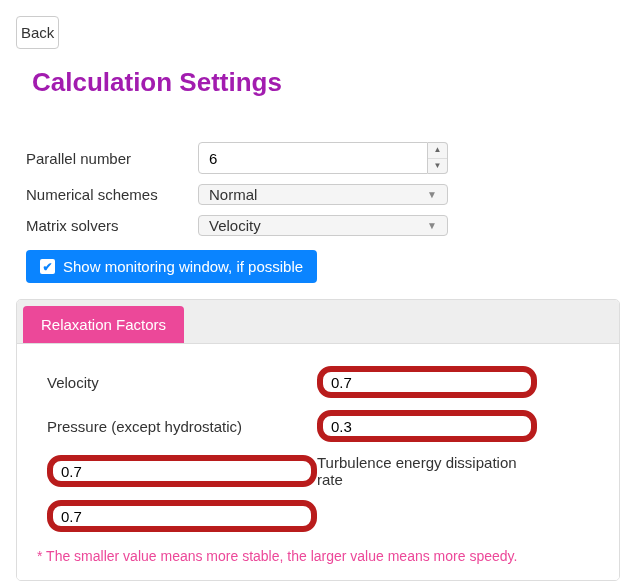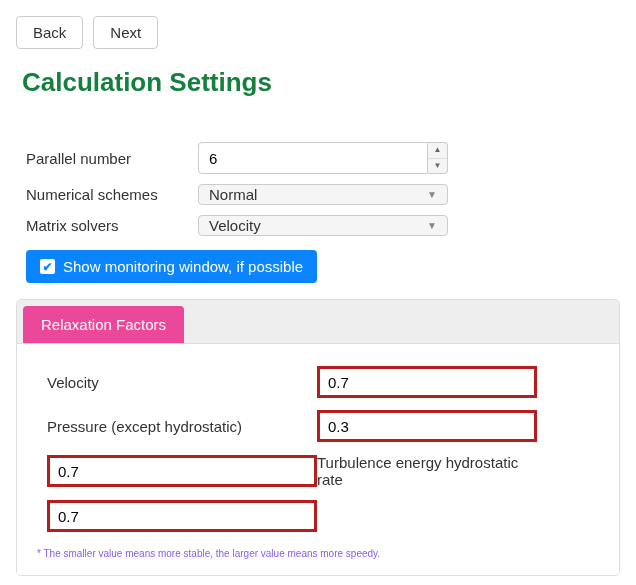--- a/index.html
+++ b/index.html
@@ -10,30 +10,30 @@
     margin: 0;
     padding: 16px;
     background: #fff;
     width: 636px;
   }
   .nav-row { display: flex; gap: 10px; margin-bottom: 18px; }
   .btn {
     background: #fff;
     border: 1px solid #ccc;
     border-radius: 4px;
-    padding: 7px 16px;
+    padding: 7px 4px;
     font-size: 15px;
     color: #333;
     cursor: pointer;
   }
   h1 {
     font-size: 26px;
     font-weight: bold;
-    margin: 0 0 22px 6px;
-    color: #15803d;
+    margin: 0 0 22px 16px;
+    color: #a21caf;
   }
   .settings-grid {
     display: grid;
     grid-template-columns: 172px 250px;
     row-gap: 10px;
     align-items: center;
     margin-bottom: 14px;
     margin-left: 10px;
     margin-top: 44px;
   }
@@ -140,41 +140,40 @@
   .relax-grid {
     display: grid;
     grid-template-columns: 270px 220px;
     row-gap: 12px;
     align-items: center;
     margin-bottom: 16px;
   }
   .relax-label { font-size: 15px; color: #333; }
   .text-input {
     height: 32px;
-    border: 3px solid #b91c1c;
-    border-radius: 0;
+    border: 6px solid #b91c1c;
+    border-radius: 14px;
     padding: 0 8px;
     font-size: 15px;
     width: 100%;
     outline: none;
   }
   .footnote {
-    font-size: 10px;
-    color: #8b5cf6;
+    font-size: 14px;
+    color: #ec4899;
     margin-left: -10px;
   }
 </style>
 </head>
 <body>
 
 
 
 <div class="nav-row">
   <button class="btn">Back</button>
-  <button class="btn">Next</button>
 </div>
 
 <h1>Calculation Settings</h1>
 
 <div class="settings-grid">
 
   <div class="settings-label">Parallel number</div>
   <div class="spinner-wrap">
     <input class="spinner-input" type="text" value="6" style="">
     <div class="spinner-btns">
@@ -210,21 +209,21 @@
     <div class="relax-grid">
 
       <div class="relax-label">Velocity</div>
       <input class="text-input" type="text" value="0.7" style="">
 
       <div class="relax-label">Pressure (except hydrostatic)</div>
       <input class="text-input" type="text" value="0.3" style="">
 
       <input class="text-input" type="text" value="0.7" style="">
 
-      <div class="relax-label">Turbulence energy hydrostatic rate</div>
+      <div class="relax-label">Turbulence energy dissipation rate</div>
       <input class="text-input" type="text" value="0.7" style="">
 
     </div>
     <div class="footnote">* The smaller value means more stable, the larger value means more speedy.</div>
   </div>
 </div>
 
 
 
 

